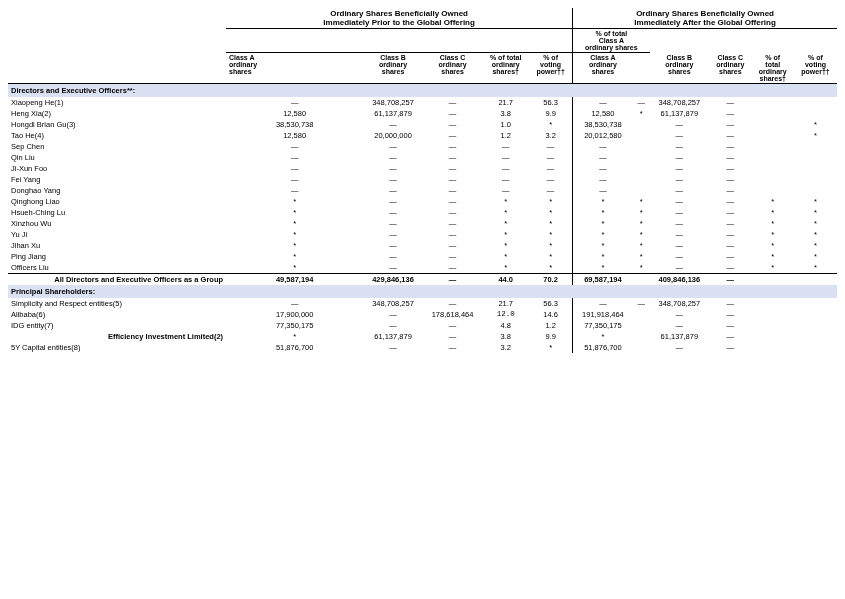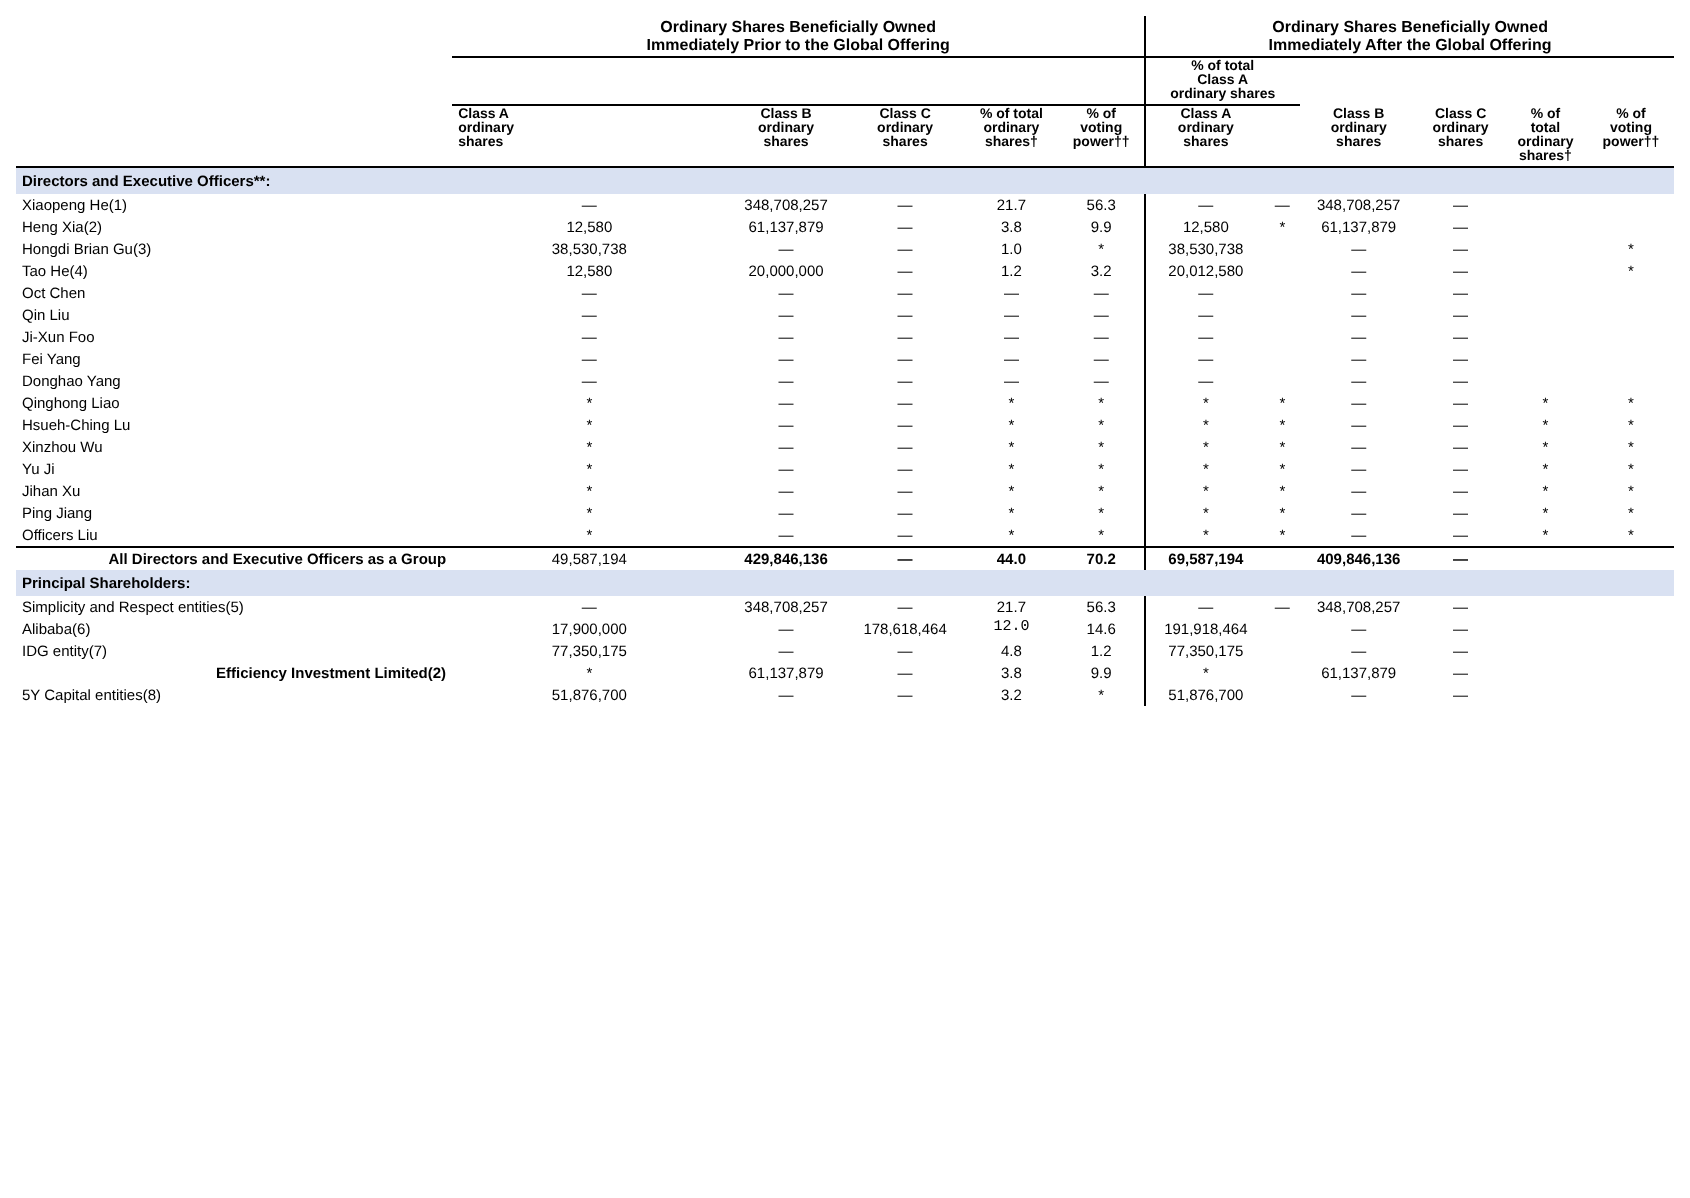--- a/index.html
+++ b/index.html
@@ -115,21 +115,21 @@
         <td style="font-weight:normal; ">1.2</td>
         <td style="font-weight:normal;  border-right:1px solid #000;">3.2</td>
         <td style="font-weight:normal; ">20,012,580</td>
         <td style="font-weight:normal; "></td>
         <td style="font-weight:normal; ">—</td>
         <td style="font-weight:normal; ">—</td>
         <td style="font-weight:normal; "></td>
         <td style="font-weight:normal; ">*</td>
       </tr>
       <tr>
-        <td style="font-weight:normal;  padding:1px 3px; text-align:left;">Oct Chen</td>
+        <td style="font-weight:normal;  padding:1px 3px; text-align:left;">Sep Chen</td>
         <td style="font-weight:normal; ">—</td>
         <td style="font-weight:normal; ">—</td>
         <td style="font-weight:normal; ">—</td>
         <td style="font-weight:normal; ">—</td>
         <td style="font-weight:normal;  border-right:1px solid #000;">—</td>
         <td style="font-weight:normal; ">—</td>
         <td style="font-weight:normal; "></td>
         <td style="font-weight:normal; ">—</td>
         <td style="font-weight:normal; ">—</td>
         <td style="font-weight:normal; "></td>
@@ -284,21 +284,21 @@
         <td style="font-weight:normal;  border-right:1px solid #000;">*</td>
         <td style="font-weight:normal; ">*</td>
         <td style="font-weight:normal; ">*</td>
         <td style="font-weight:normal; ">—</td>
         <td style="font-weight:normal; ">—</td>
         <td style="font-weight:normal; ">*</td>
         <td style="font-weight:normal; ">*</td>
       </tr>
       <tr>
         <td style="font-weight:bold; border-top:1px solid #000; padding:1px 3px; text-align:right;">All Directors and Executive Officers as a Group</td>
-        <td style="font-weight:normal; border-top:1px solid #000;margin-top:36px;">49,587,194</td>
+        <td style="font-weight:bold; border-top:1px solid #000;margin-top:36px;">49,587,194</td>
         <td style="font-weight:bold; border-top:1px solid #000;">429,846,136</td>
         <td style="font-weight:bold; border-top:1px solid #000;">—</td>
         <td style="font-weight:bold; border-top:1px solid #000;">44.0</td>
         <td style="font-weight:bold; border-top:1px solid #000; border-right:1px solid #000;">70.2</td>
         <td style="font-weight:bold; border-top:1px solid #000;">69,587,194</td>
         <td style="font-weight:bold; border-top:1px solid #000;"></td>
         <td style="font-weight:bold; border-top:1px solid #000;">409,846,136</td>
         <td style="font-weight:bold; border-top:1px solid #000;">—</td>
         <td style="font-weight:bold; border-top:1px solid #000;"></td>
         <td style="font-weight:bold; border-top:1px solid #000;"></td>

